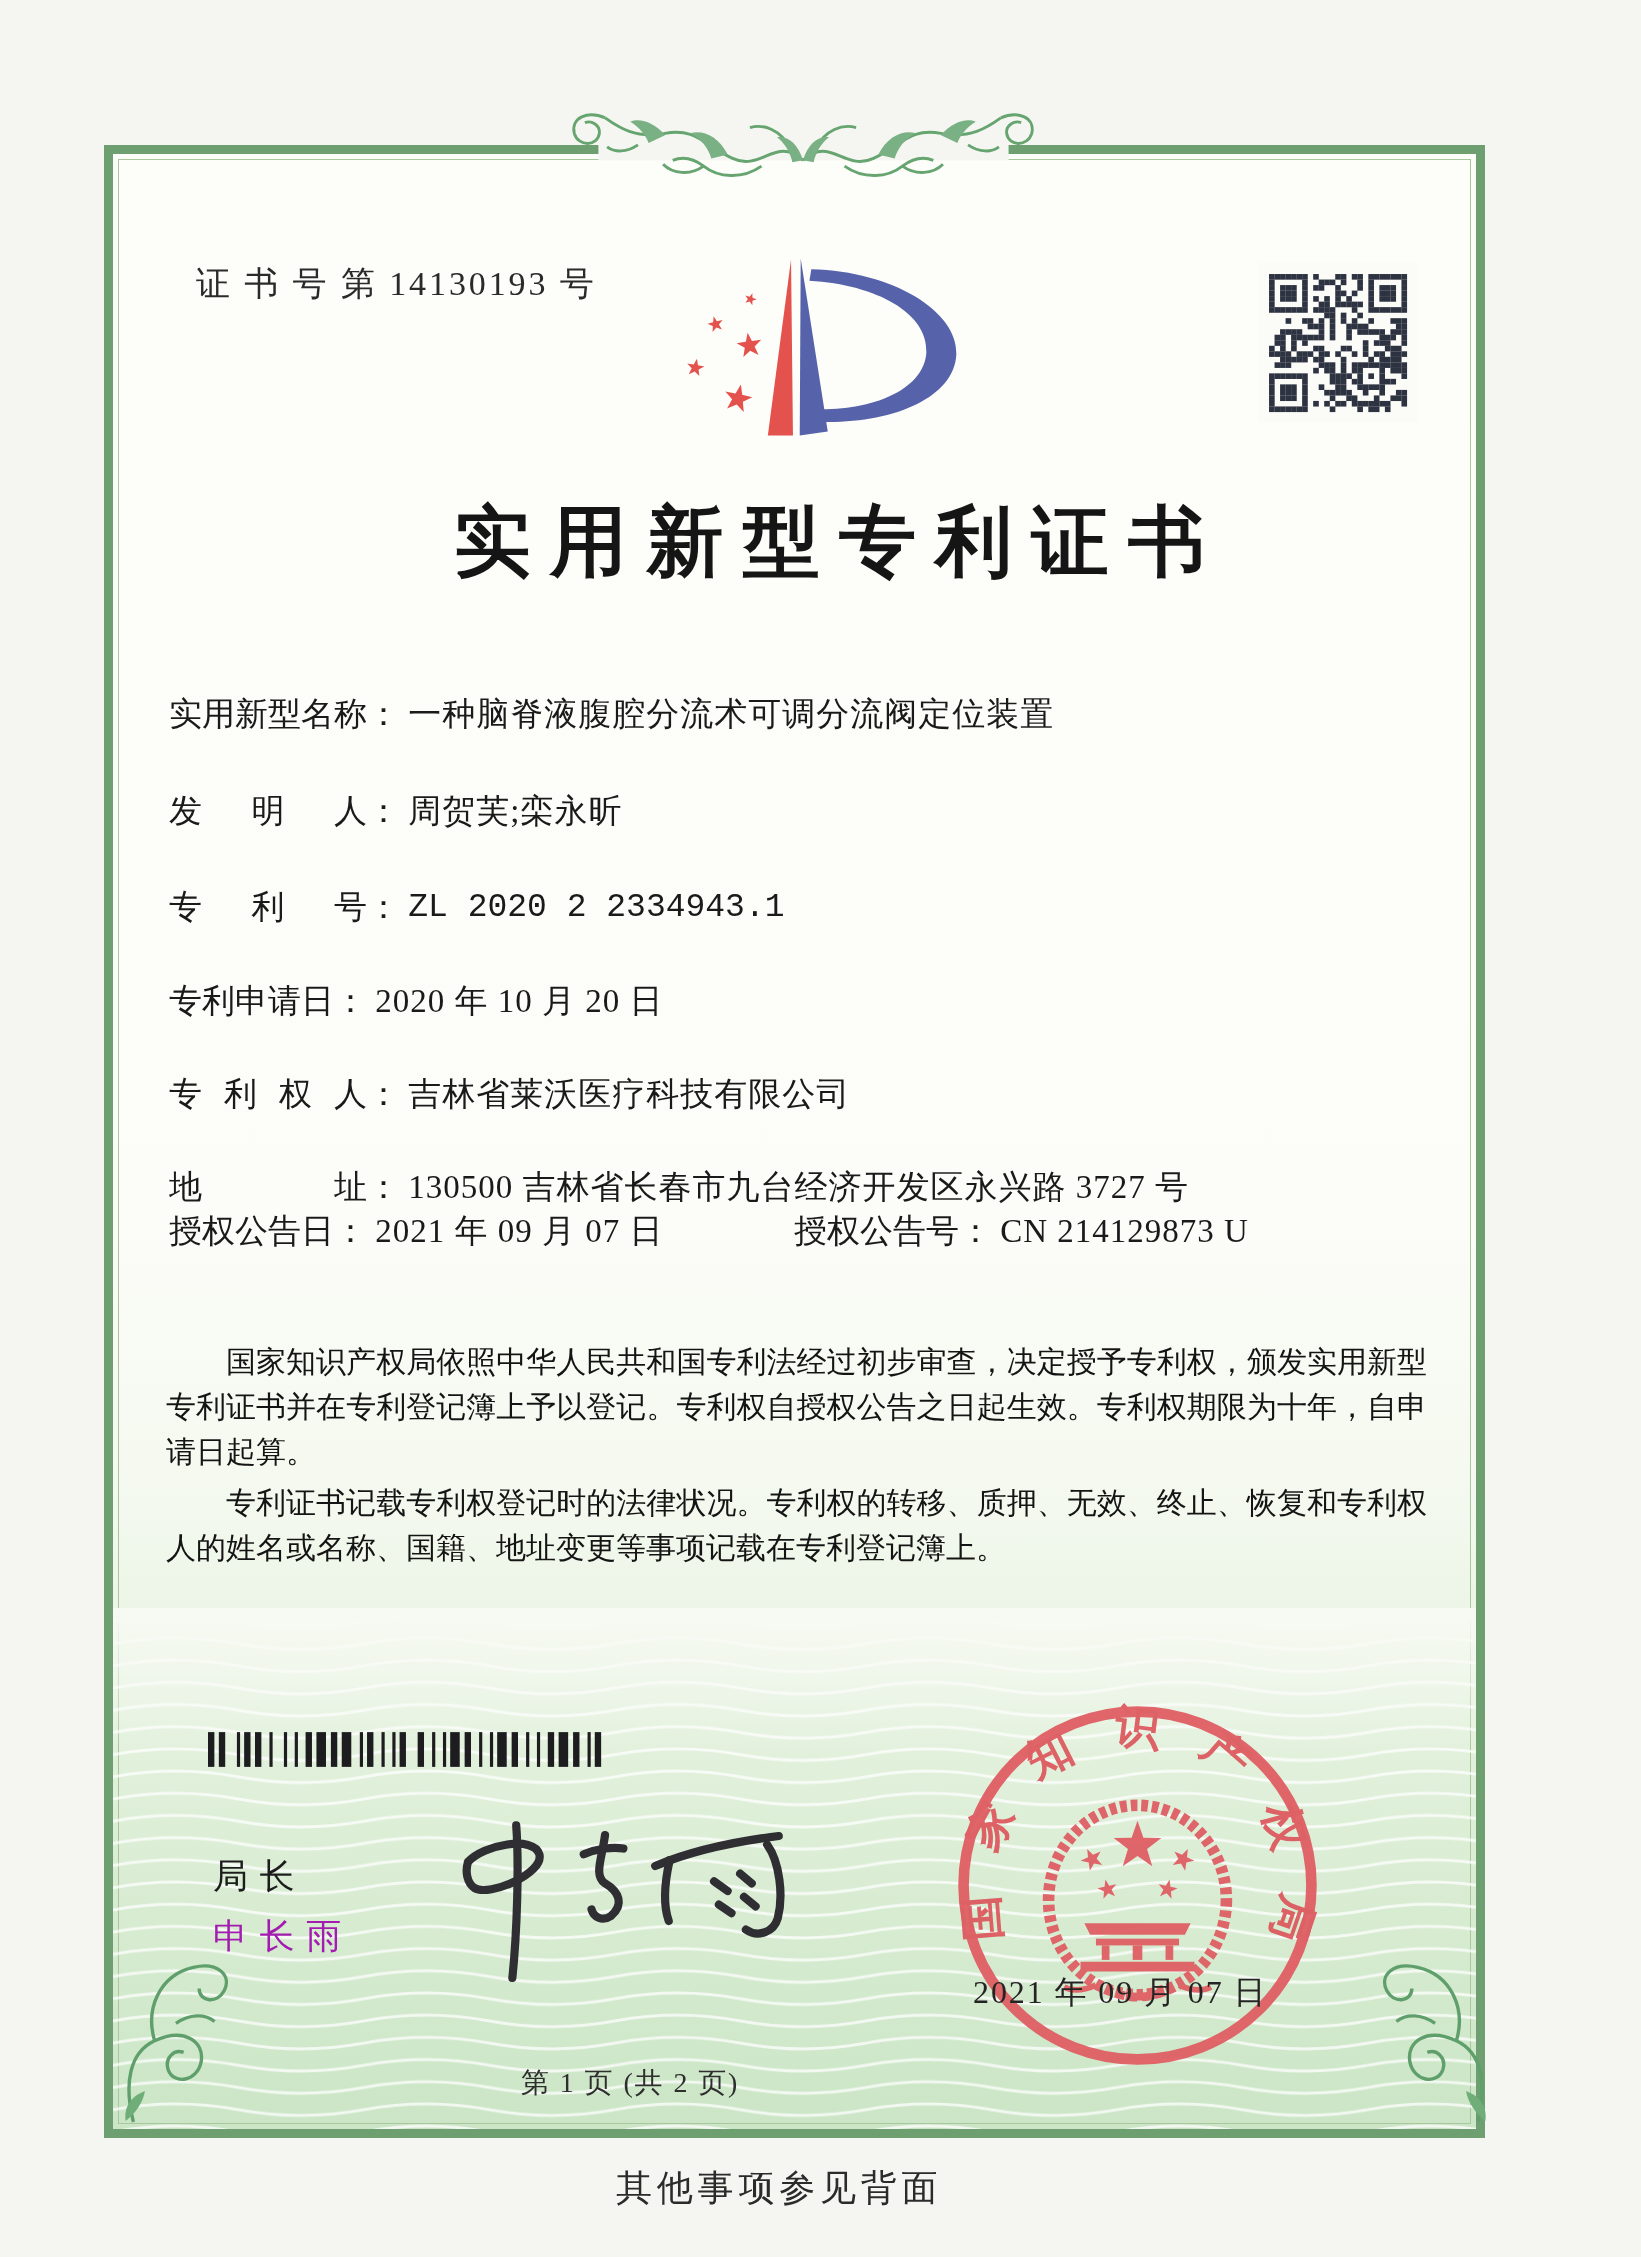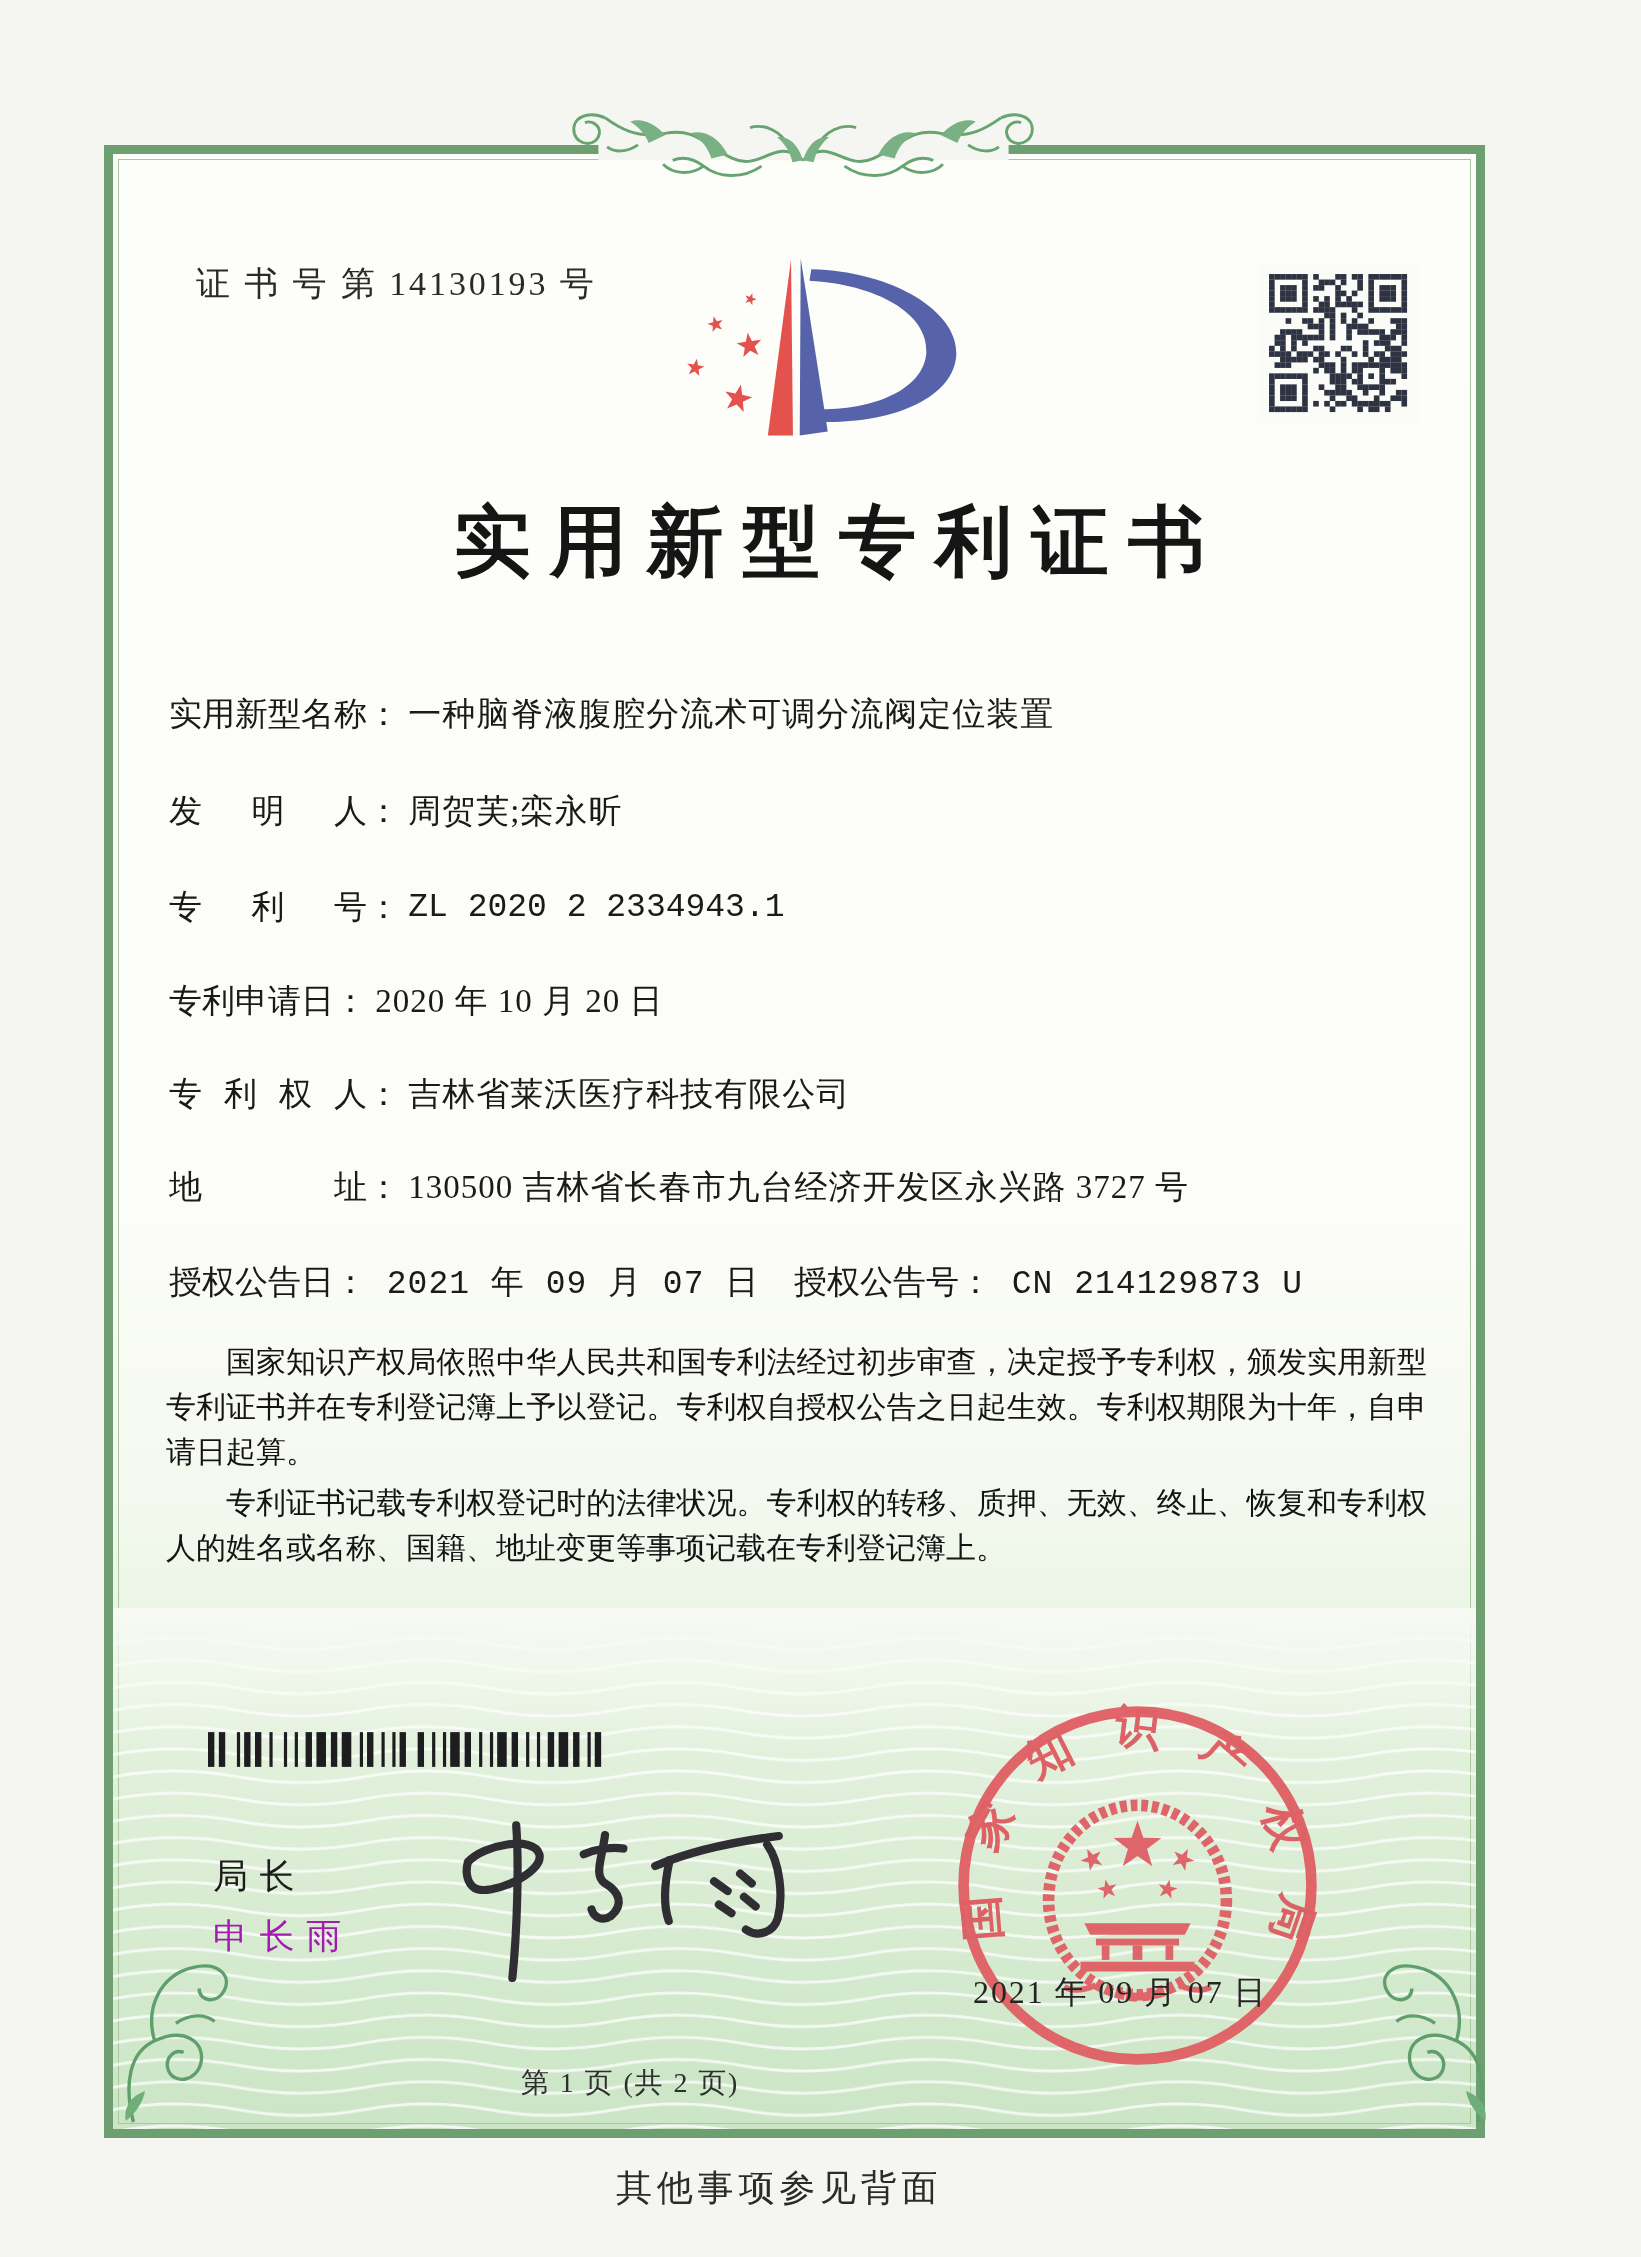--- a/index.html
+++ b/index.html
@@ -438,21 +438,21 @@
     <span class="fvalue">2020 年 10 月 20 日</span>
   </div>
   <div class="abs field" style="top:1078px;">
     <span class="flabel spread">专利权人</span><span class="fcolon">：</span>
     <span class="fvalue">吉林省莱沃医疗科技有限公司</span>
   </div>
   <div class="abs field" style="top:1171px;">
     <span class="flabel spread">地址</span><span class="fcolon">：</span>
     <span class="fvalue">130500 吉林省长春市九台经济开发区永兴路 3727 号</span>
   </div>
-  <div class="abs field" style="top:1268px;font-family:Liberation Mono, monospace;">
+  <div class="abs field" style="top:1215px;">
     <span>授权公告日</span><span>：</span>
     <span class="fvalue">2021 年 09 月 07 日</span>
     <span class="abs" style="left:625px;top:0;">
       <span>授权公告号</span><span>：</span>
       <span class="fvalue">CN 214129873 U</span>
     </span>
   </div>
 
   <div class="abs paras">
     <p>国家知识产权局依照中华人民共和国专利法经过初步审查，决定授予专利权，颁发实用新型专利证书并在专利登记簿上予以登记。专利权自授权公告之日起生效。专利权期限为十年，自申请日起算。</p>

